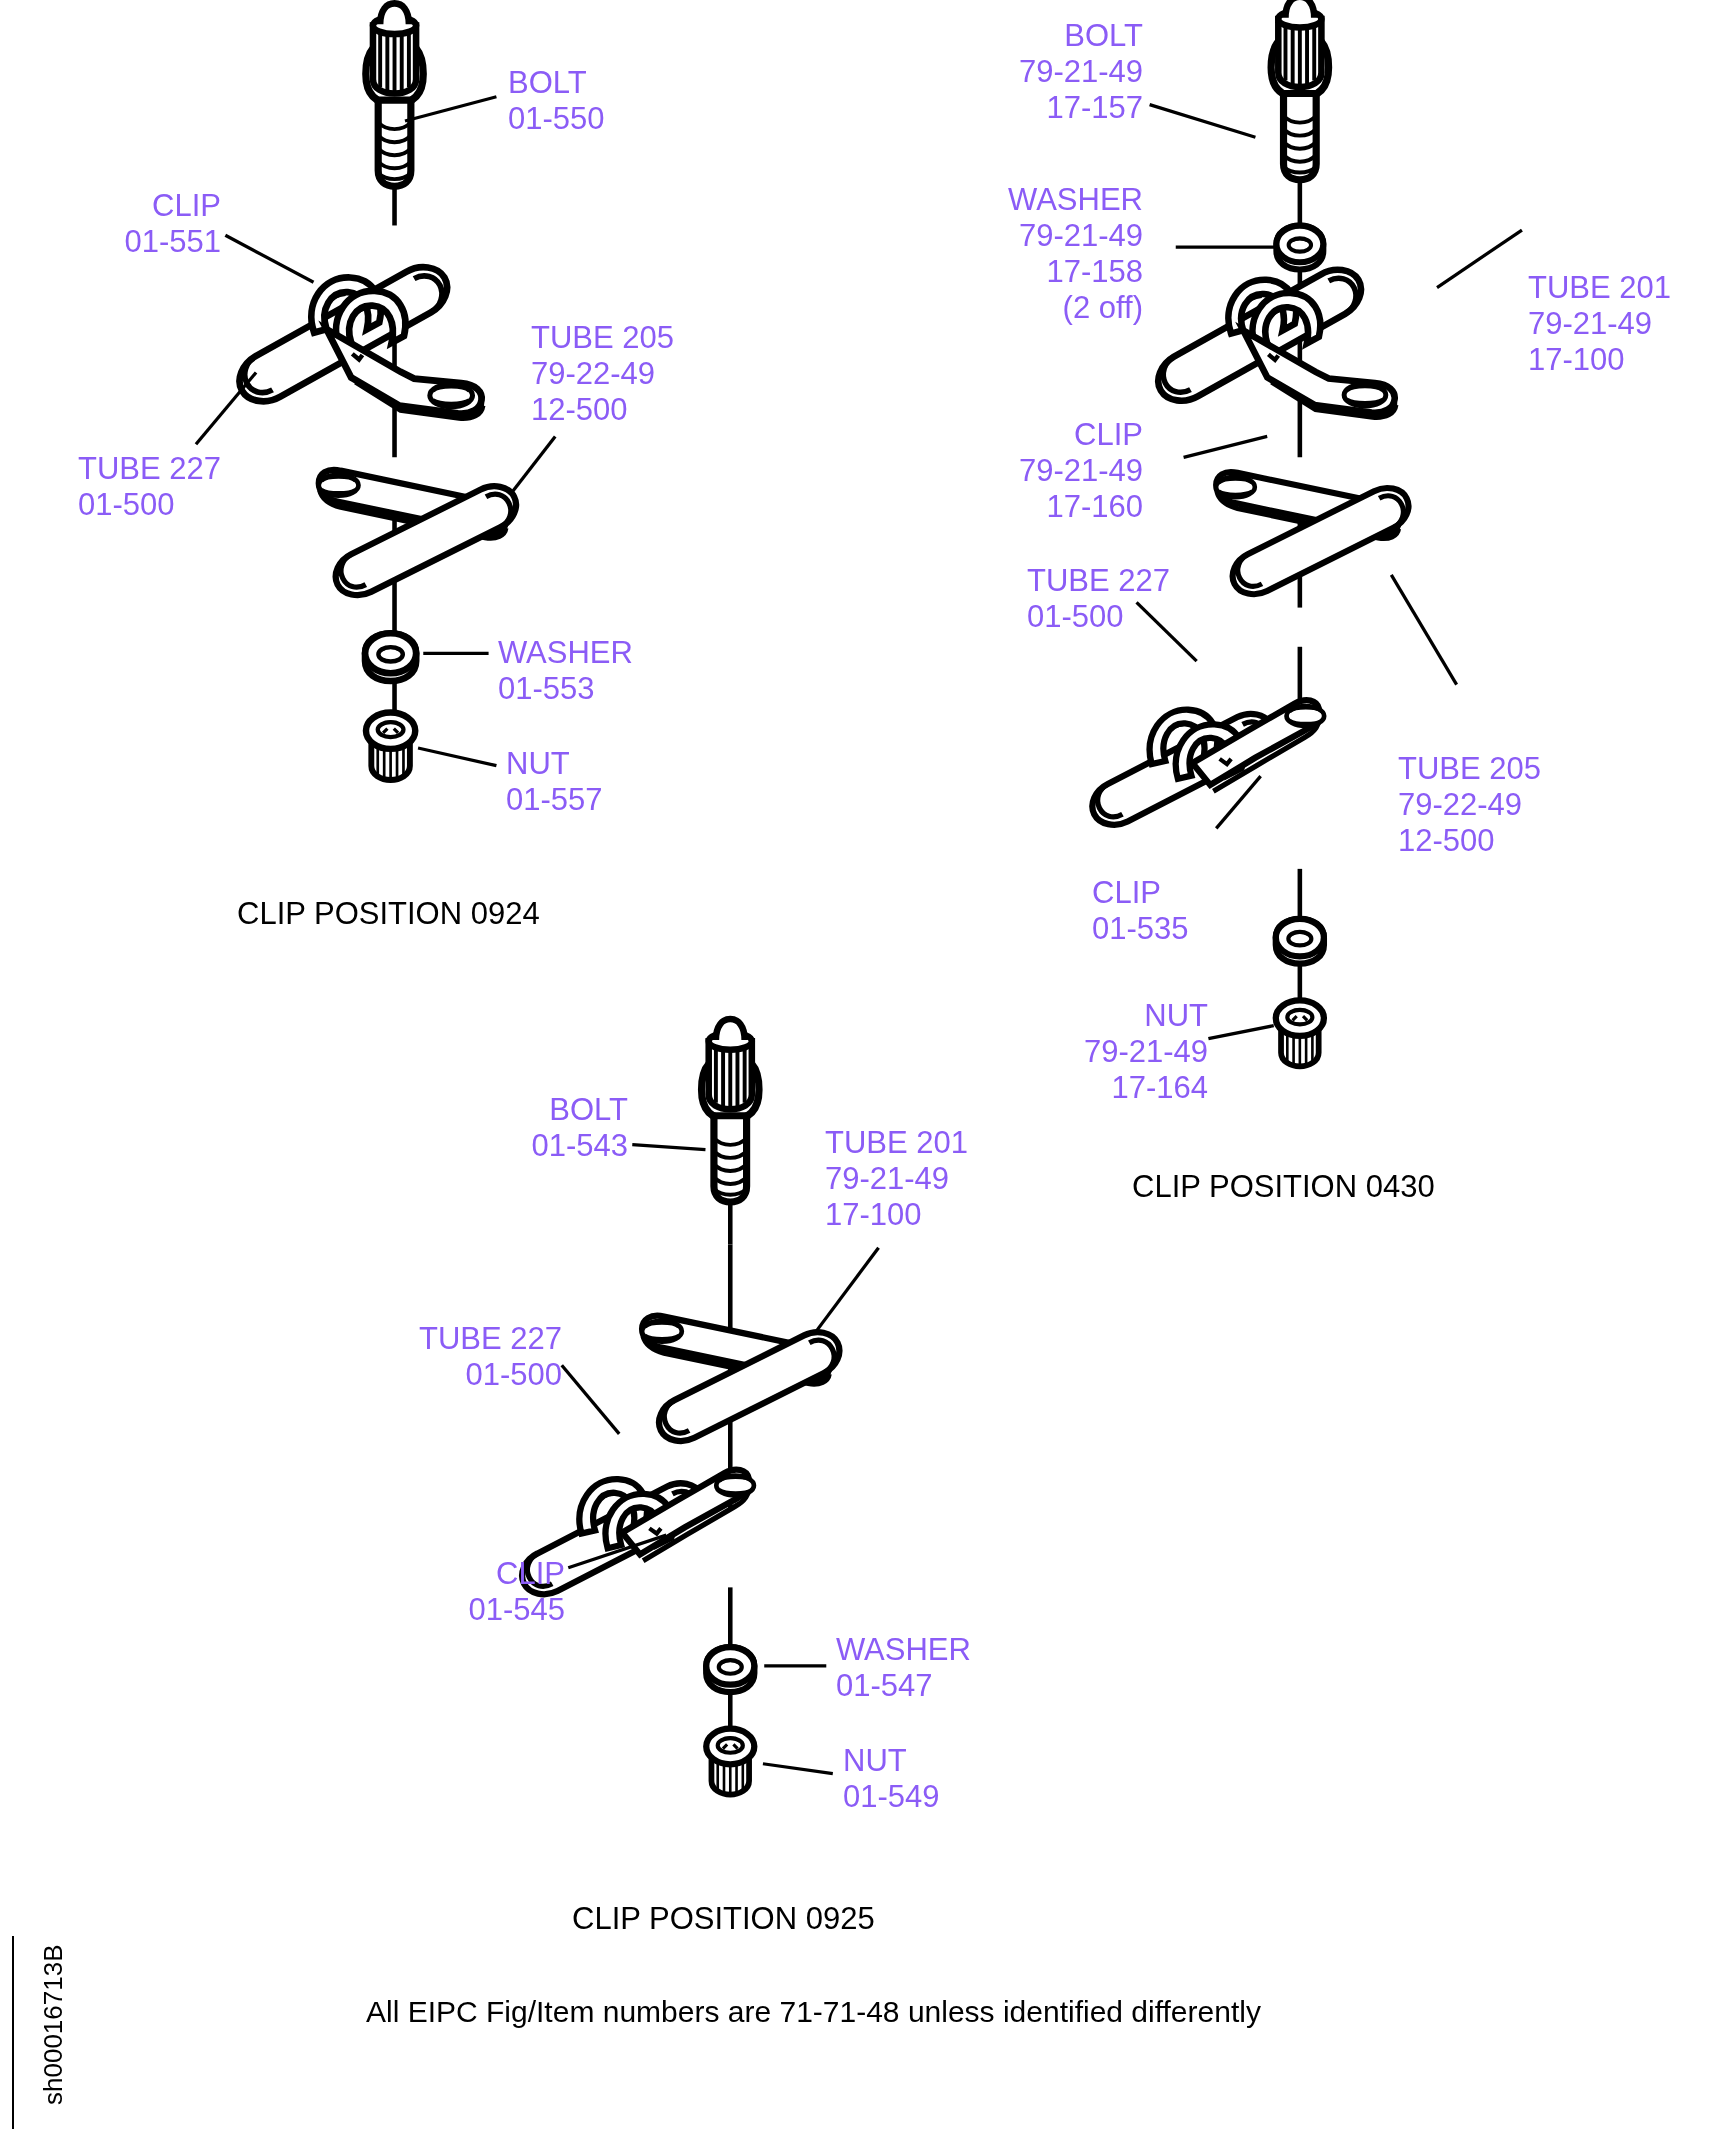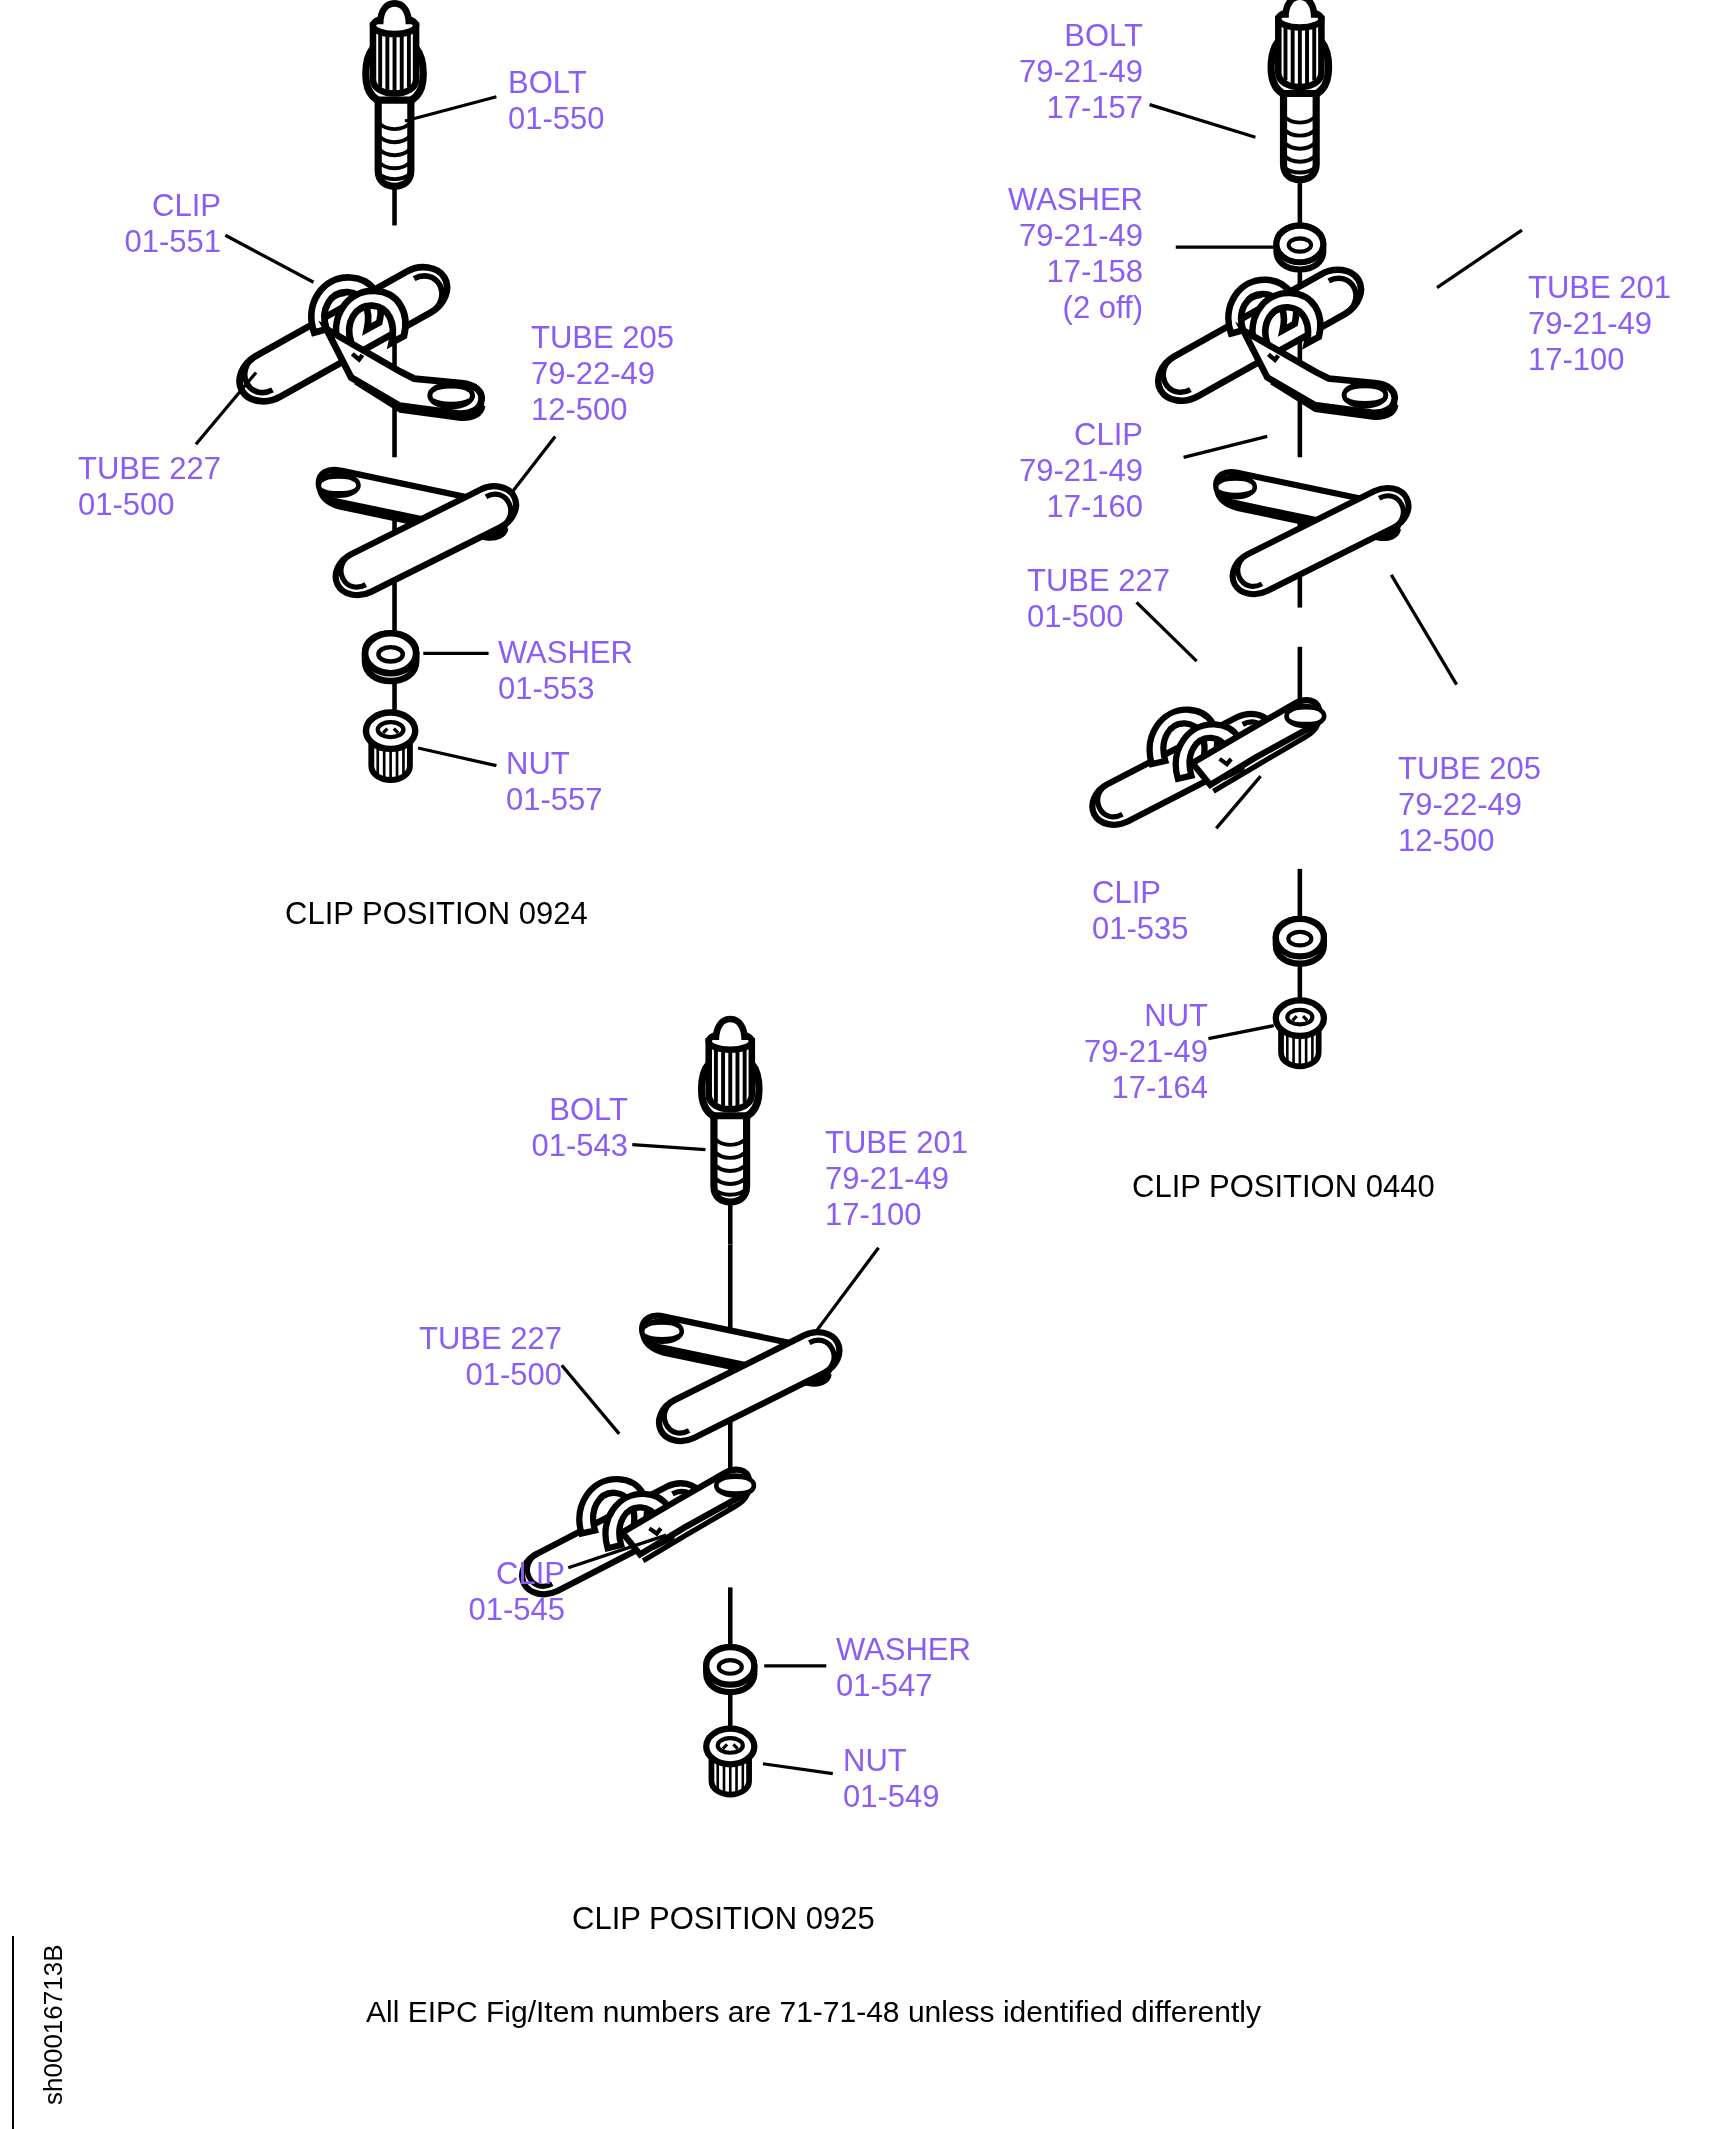--- a/index.html
+++ b/index.html
@@ -284,21 +284,21 @@
   <div class="lbl l" style="left:531px; top:320px;"><span>TUBE 205
 79-22-49
 12-500</span></div>
 
   <div class="lbl l" style="left:498px; top:635px;"><span>WASHER
 01-553</span></div>
 
   <div class="lbl l" style="left:506px; top:746px;"><span>NUT
 01-557</span></div>
 
-  <div class="caption" style="left:237px; top:896px;margin-left:48px;"><span>CLIP POSITION 0924</span></div>
+  <div class="caption" style="left:237px; top:896px;"><span>CLIP POSITION 0924</span></div>
 
   <div class="lbl r" style="left:967px; top:18.3px; width:176px;"><span>BOLT
 79-21-49
 17-157</span></div>
 
   <div class="lbl r" style="left:967px; top:182px; width:176px;"><span>WASHER
 79-21-49
 17-158
 (2 off)</span></div>
 
@@ -317,21 +317,21 @@
 79-22-49
 12-500</span></div>
 
   <div class="lbl l" style="left:1092px; top:875px;"><span>CLIP
 01-535</span></div>
 
   <div class="lbl r" style="left:1019px; top:998px; width:189px;"><span>NUT
 79-21-49
 17-164</span></div>
 
-  <div class="caption" style="left:1132px; top:1169px;"><span>CLIP POSITION 0440</span></div>
+  <div class="caption" style="left:1132px; top:1169px;"><span>CLIP POSITION 0430</span></div>
 
   <div class="lbl r" style="left:439px; top:1092px; width:189px;"><span>BOLT
 01-543</span></div>
 
   <div class="lbl l" style="left:825px; top:1125px;"><span>TUBE 201
 79-21-49
 17-100</span></div>
 
   <div class="lbl r" style="left:366px; top:1321px; width:196px;"><span>TUBE 227
 01-500</span></div>

